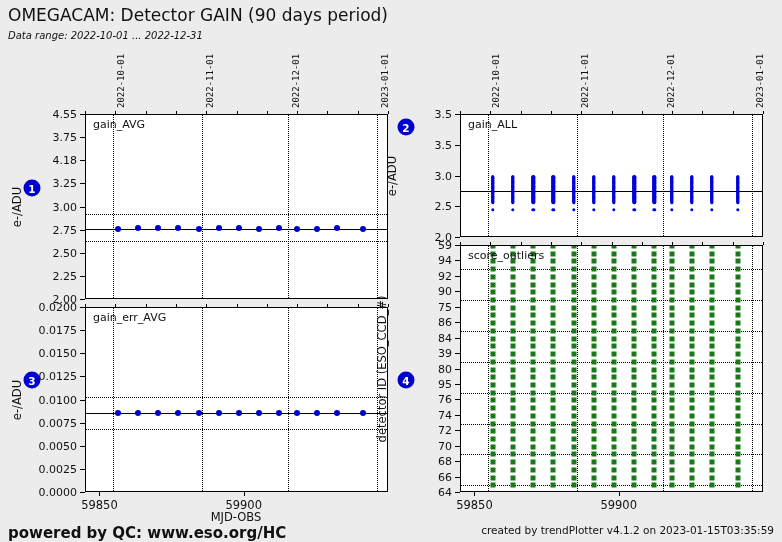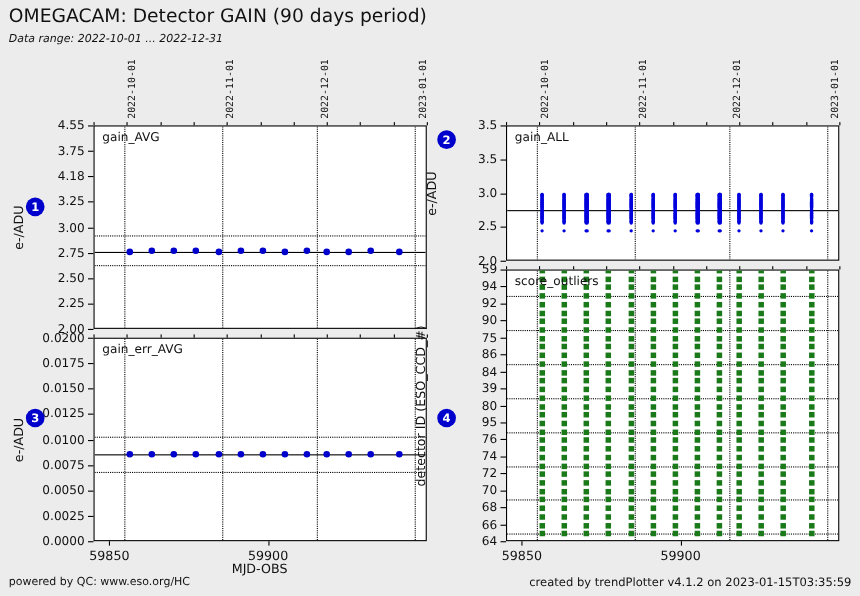--- a/index.html
+++ b/index.html
@@ -22,21 +22,21 @@
   }
   .subtitle {
     font-size: 10px; color: #111; line-height: 19px;
     white-space: nowrap;
     font-style: italic;
   }
 
   
   .footer-left {
     position: absolute; left: 8px; top: 524px;
-    font-size: 10px; color: #111; white-space: nowrap;
+    font-size: 15px; color: #111; white-space: nowrap; font-weight: bold;
   }
   .footer-right {
     position: absolute; right: 8px; top: 524px;
     font-size: 10.5px; color: #111; white-space: nowrap;
   }
 
   
   .panel { position: absolute; }
   .frame {
     position: absolute; inset: 0;

